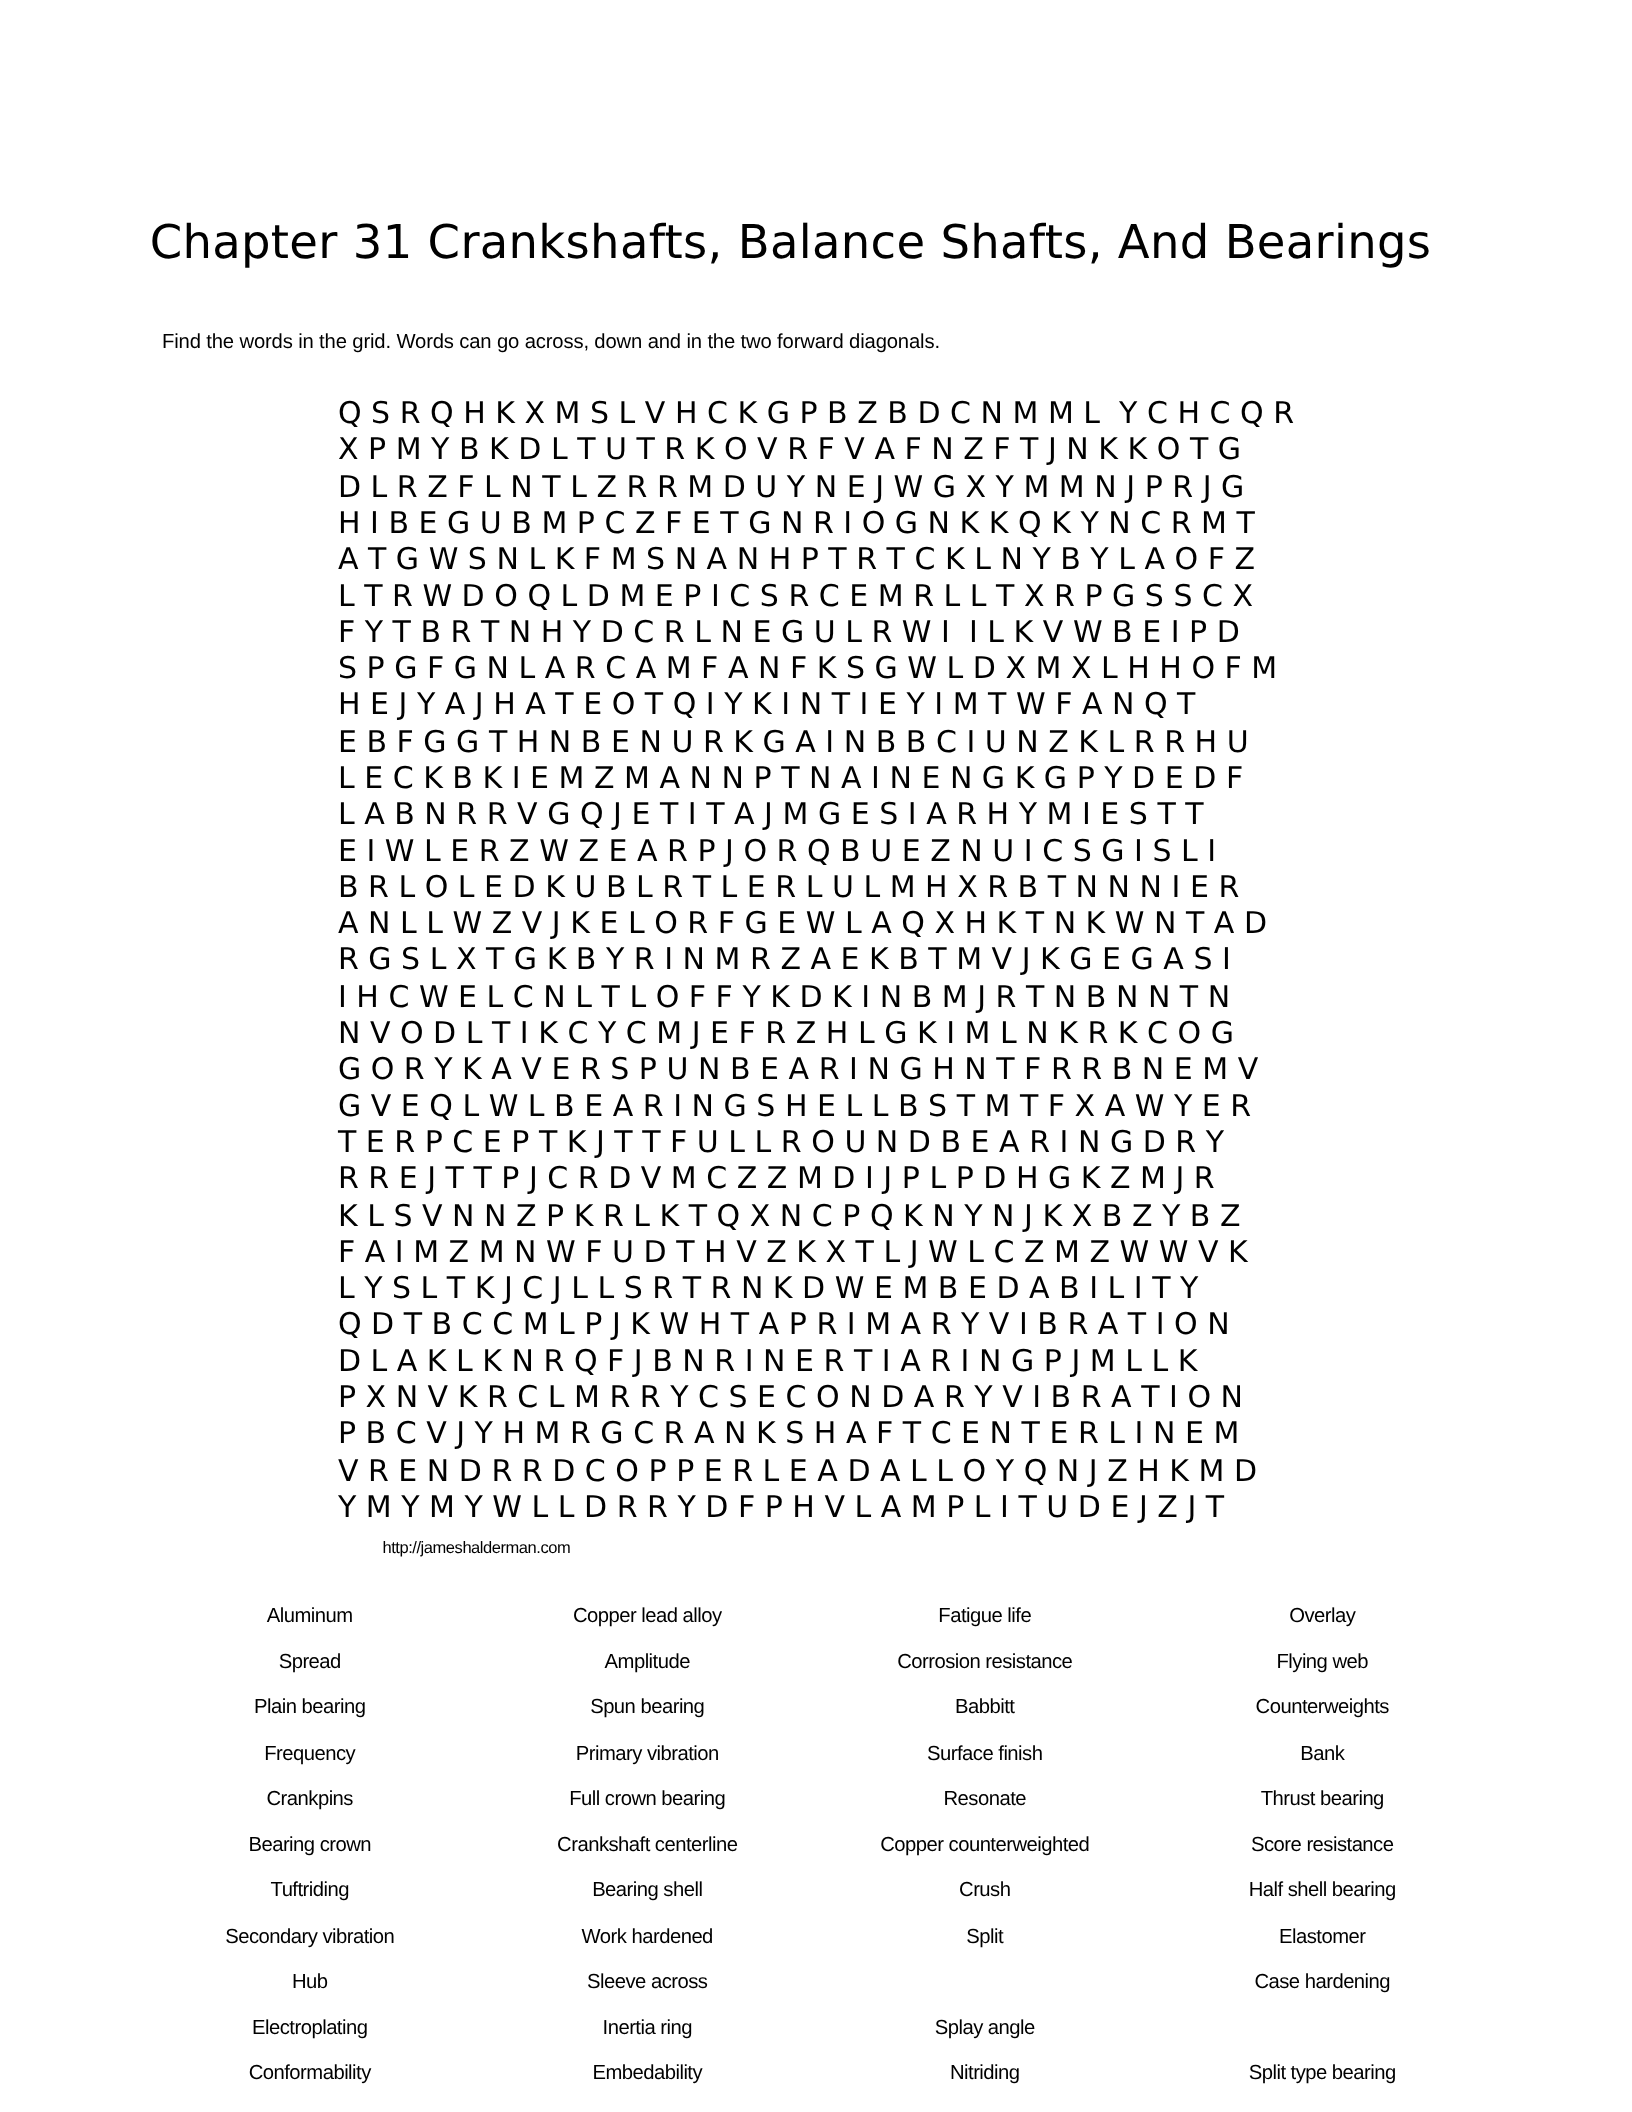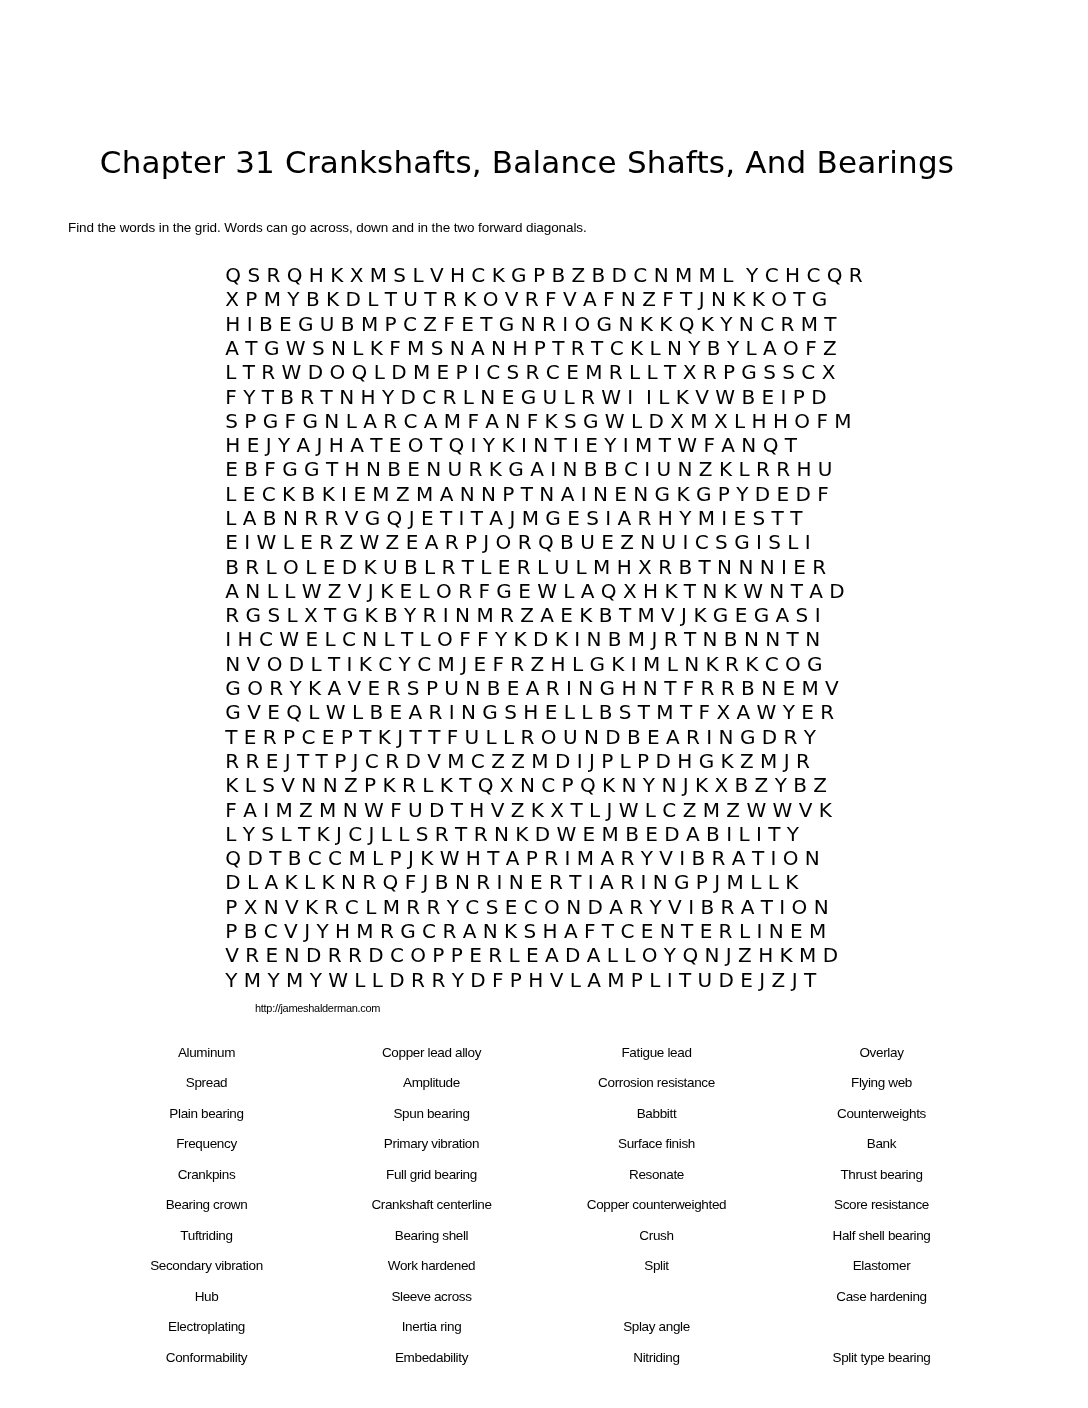--- a/index.html
+++ b/index.html
@@ -26,21 +26,21 @@
     font-weight: 400;
     line-height: 1.42;
     text-align: center;
     margin: 0;
     padding: 140px 95px 0 61px;
     letter-spacing: 0.2px;
   }
   .instructions {
     font-size: 13.5px;
     margin: 0;
-    padding: 36px 0 0 68px;
+    padding: 36px 0 0 108px;
     letter-spacing: -0.1px;
   }
   .grid-wrap {
     margin-top: 28px;
     display: flex;
     justify-content: center;
   }
   .grid {
     display: inline-block;
   }
@@ -80,20 +80,21 @@
 <div class="page">
 
   <h1 class="title">Chapter 31 Crankshafts, Balance Shafts, And Bearings</h1>
 
   <p class="instructions">Find the words in the grid. Words can go across, down and in the two forward diagonals.</p>
 
   <div class="grid-wrap">
     <div class="grid" id="grid">
         <div class="grid-row">Q S R Q H K X M S L V H C K G P B Z B D C N M M L  Y C H C Q R</div>
         <div class="grid-row">X P M Y B K D L T U T R K O V R F V A F N Z F T J N K K O T G</div>
+        <div class="grid-row">D L R Z F L N T L Z R R M D U Y N E J W G X Y M M N J P R J G</div>
         <div class="grid-row">H I B E G U B M P C Z F E T G N R I O G N K K Q K Y N C R M T</div>
         <div class="grid-row">A T G W S N L K F M S N A N H P T R T C K L N Y B Y L A O F Z</div>
         <div class="grid-row">L T R W D O Q L D M E P I C S R C E M R L L T X R P G S S C X</div>
         <div class="grid-row">F Y T B R T N H Y D C R L N E G U L R W I  I L K V W B E I P D</div>
         <div class="grid-row">S P G F G N L A R C A M F A N F K S G W L D X M X L H H O F M</div>
         <div class="grid-row">H E J Y A J H A T E O T Q I Y K I N T I E Y I M T W F A N Q T</div>
         <div class="grid-row">E B F G G T H N B E N U R K G A I N B B C I U N Z K L R R H U</div>
         <div class="grid-row">L E C K B K I E M Z M A N N P T N A I N E N G K G P Y D E D F</div>
         <div class="grid-row">L A B N R R V G Q J E T I T A J M G E S I A R H Y M I E S T T</div>
         <div class="grid-row">E I W L E R Z W Z E A R P J O R Q B U E Z N U I C S G I S L I</div>
@@ -116,36 +117,36 @@
         <div class="grid-row">V R E N D R R D C O P P E R L E A D A L L O Y Q N J Z H K M D</div>
         <div class="grid-row">Y M Y M Y W L L D R R Y D F P H V L A M P L I T U D E J Z J T</div>
       </div>
   </div>
 
   <div class="credit">http://jameshalderman.com</div>
 
   <div class="words" id="words">
       <div class="word">Aluminum</div>
       <div class="word">Copper lead alloy</div>
-      <div class="word">Fatigue lead</div>
+      <div class="word">Fatigue life</div>
       <div class="word">Overlay</div>
       <div class="word">Spread</div>
       <div class="word">Amplitude</div>
       <div class="word">Corrosion resistance</div>
       <div class="word">Flying web</div>
       <div class="word">Plain bearing</div>
       <div class="word">Spun bearing</div>
       <div class="word">Babbitt</div>
       <div class="word">Counterweights</div>
       <div class="word">Frequency</div>
       <div class="word">Primary vibration</div>
       <div class="word">Surface finish</div>
       <div class="word">Bank</div>
       <div class="word">Crankpins</div>
-      <div class="word">Full grid bearing</div>
+      <div class="word">Full crown bearing</div>
       <div class="word">Resonate</div>
       <div class="word">Thrust bearing</div>
       <div class="word">Bearing crown</div>
       <div class="word">Crankshaft centerline</div>
       <div class="word">Copper counterweighted</div>
       <div class="word">Score resistance</div>
       <div class="word">Tuftriding</div>
       <div class="word">Bearing shell</div>
       <div class="word">Crush</div>
       <div class="word">Half shell bearing</div>

